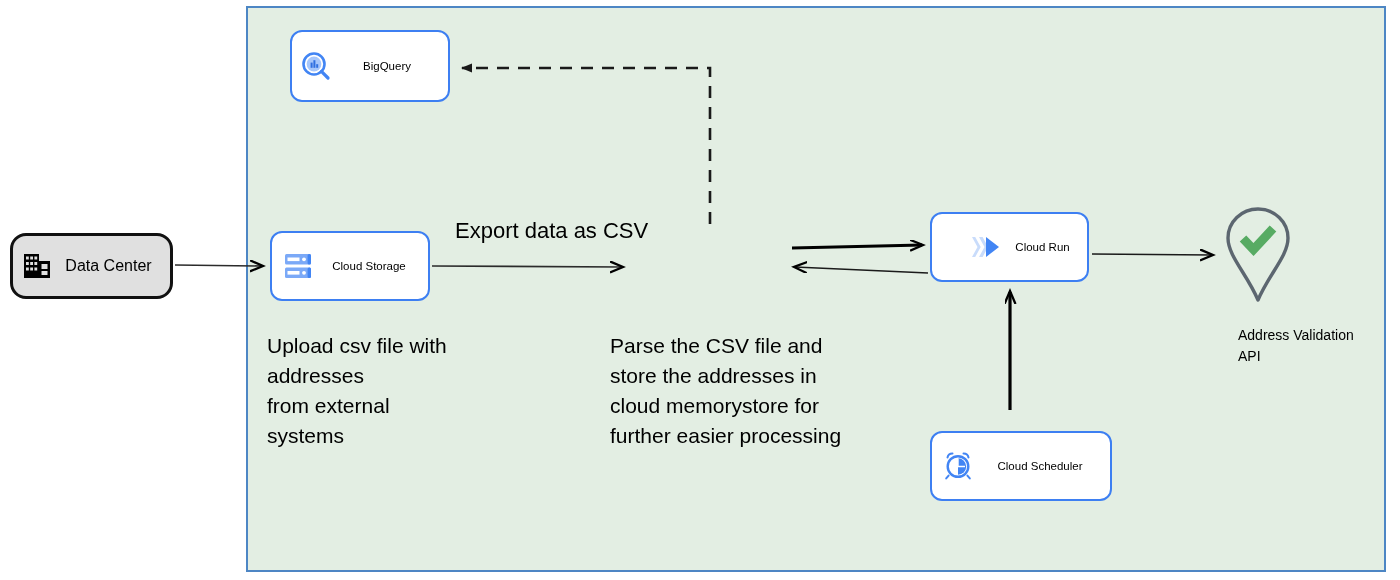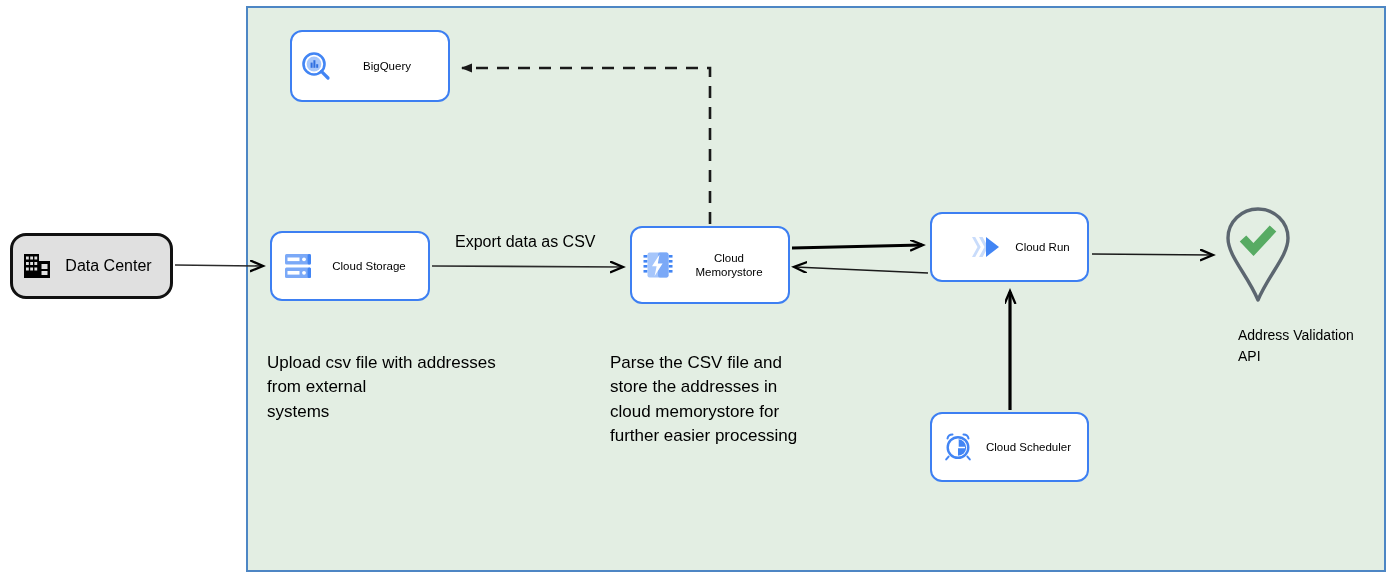--- a/index.html
+++ b/index.html
@@ -73,33 +73,33 @@
     border-radius: 16px;
   }
   .node.onprem .node-label { font-size: 16px; }
 
   
   #node-datacenter      { left: 10px;  top: 233px; width: 163px; height: 66px; }
   #node-bigquery        { left: 290px; top: 30px;  width: 160px; height: 72px; }
   #node-cloudstorage    { left: 270px; top: 231px; width: 160px; height: 70px; }
   #node-memorystore     { left: 630px; top: 226px; width: 160px; height: 78px; }
   #node-cloudrun        { left: 930px; top: 212px; width: 159px; height: 70px; padding-left: 28px; }
-  #node-cloudscheduler  { left: 930px; top: 412px; width: 159px; height: 70px; }
+  #node-cloudscheduler  { left: 930px; top: 431px; width: 182px; height: 70px; }
 
   
   .note {
     position: absolute;
     color: #000000;
     white-space: pre-line;
   }
-  .note.big   { font-size: 17px;   line-height: 1.43; margin-top: 20px; }
+  .note.big   { font-size: 21px;   line-height: 1.43; }
   .note.mid   { font-size: 14.5px; line-height: 1.5;  }
 
   #label-store-bq      { left: 496px;  top: 31px;  font-size: 17px; }
-  #label-export-csv    { left: 455px;  top: 233px; font-size: 16px; text-align: center; }
+  #label-export-csv    { left: 455px;  top: 218px; font-size: 22px; text-align: center; }
   #note-upload         { left: 267px;  top: 331px; width: 260px; }
   #note-parse          { left: 610px;  top: 331px; width: 280px; }
   #note-scheduler      { left: 1029px; top: 347px; width: 200px; }
   #label-avapi         { left: 1238px; top: 325px; width: 160px; font-size: 14px; line-height: 1.5; }
 
   
   #node-avapi-pin {
     position: absolute;
     left: 1222px;
     top: 206px;
@@ -204,41 +204,20 @@
         <rect x="4.5" y="19" width="12" height="3.6" fill="#ffffff"></rect>
         <circle cx="21" cy="7.3" r="1.9" fill="#ffffff"></circle>
         <circle cx="21" cy="20.8" r="1.9" fill="#ffffff"></circle>
         <rect x="24.6" y="2" width="3.4" height="10.5" rx="1.5" fill="#4285f4"></rect>
         <rect x="24.6" y="15.5" width="3.4" height="10.5" rx="1.5" fill="#4285f4"></rect>
       </svg>
     </span>
     <span class="node-label">Cloud Storage</span>
   </div>
 
-  <div class="node" id="node-memorystore">
-    <span class="ico" style="width:52px;">
-      <svg width="30" height="30" viewBox="0 0 30 30" xmlns="http://www.w3.org/2000/svg">
-        <g fill="#4285f4">
-          <rect x="0.5" y="5" width="4" height="2.6"></rect>
-          <rect x="0.5" y="10" width="4" height="2.6"></rect>
-          <rect x="0.5" y="15" width="4" height="2.6"></rect>
-          <rect x="0.5" y="20" width="4" height="2.6"></rect>
-          <rect x="25.5" y="5" width="4" height="2.6"></rect>
-          <rect x="25.5" y="10" width="4" height="2.6"></rect>
-          <rect x="25.5" y="15" width="4" height="2.6"></rect>
-          <rect x="25.5" y="20" width="4" height="2.6"></rect>
-        </g>
-        <rect x="4.5" y="2.5" width="21" height="25" rx="2" fill="#a6c6fb"></rect>
-        <rect x="15" y="2.5" width="10.5" height="25" rx="2" fill="#7ba9f7"></rect>
-        <path d="M16.5,4.5 L9,16.2 L13.6,16.2 L11.6,26 L19.6,13.4 L14.8,13.4 z" fill="#ffffff"></path>
-      </svg>
-    </span>
-    <span class="node-label">Cloud
-Memorystore</span>
-  </div>
 
   <div class="node" id="node-cloudrun">
     <span class="ico" style="width:52px;">
       <svg width="32" height="28" viewBox="0 0 32 28" xmlns="http://www.w3.org/2000/svg">
         <path d="M2,4 L7.5,14 L2,24 L5.2,24 L10.7,14 L5.2,4 z" fill="#c9dcfb"></path>
         <path d="M9,4 L14.5,14 L9,24 L12.6,24 L18.1,14 L12.6,4 z" fill="#c9dcfb"></path>
         <path d="M16,4 L29,14 L16,24 z" fill="#4285f4"></path>
       </svg>
     </span>
     <span class="node-label">Cloud Run</span>

